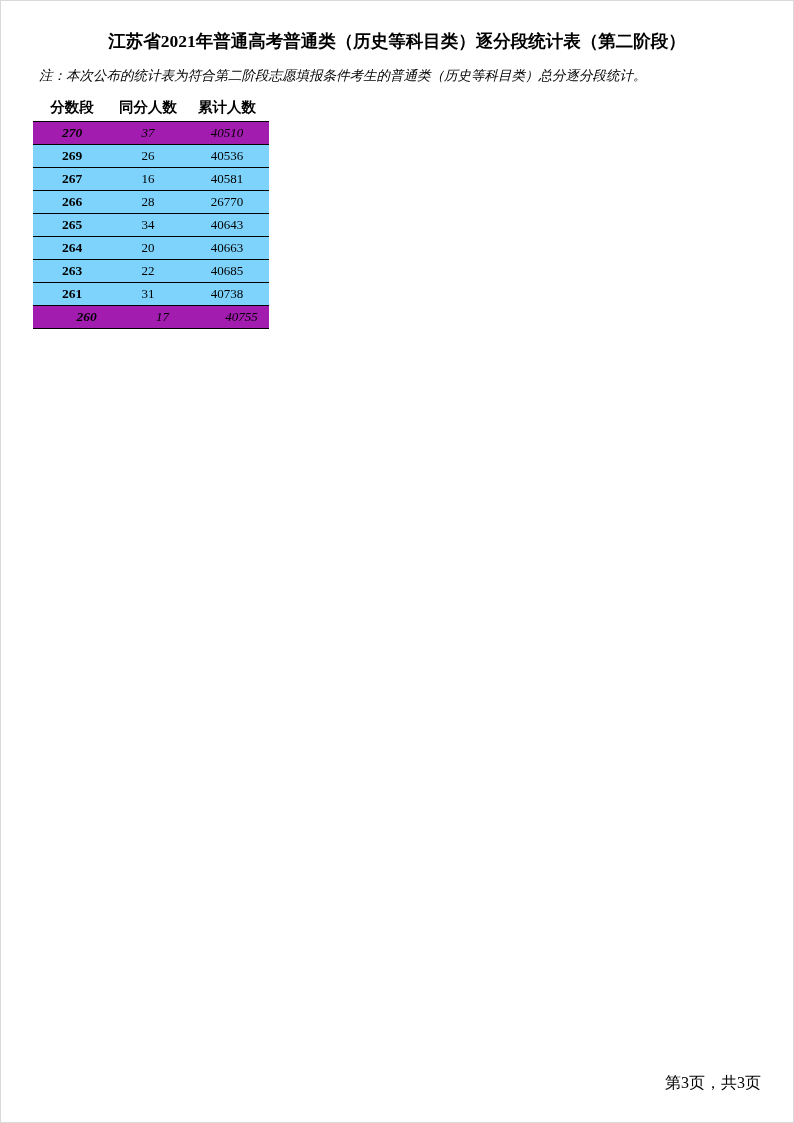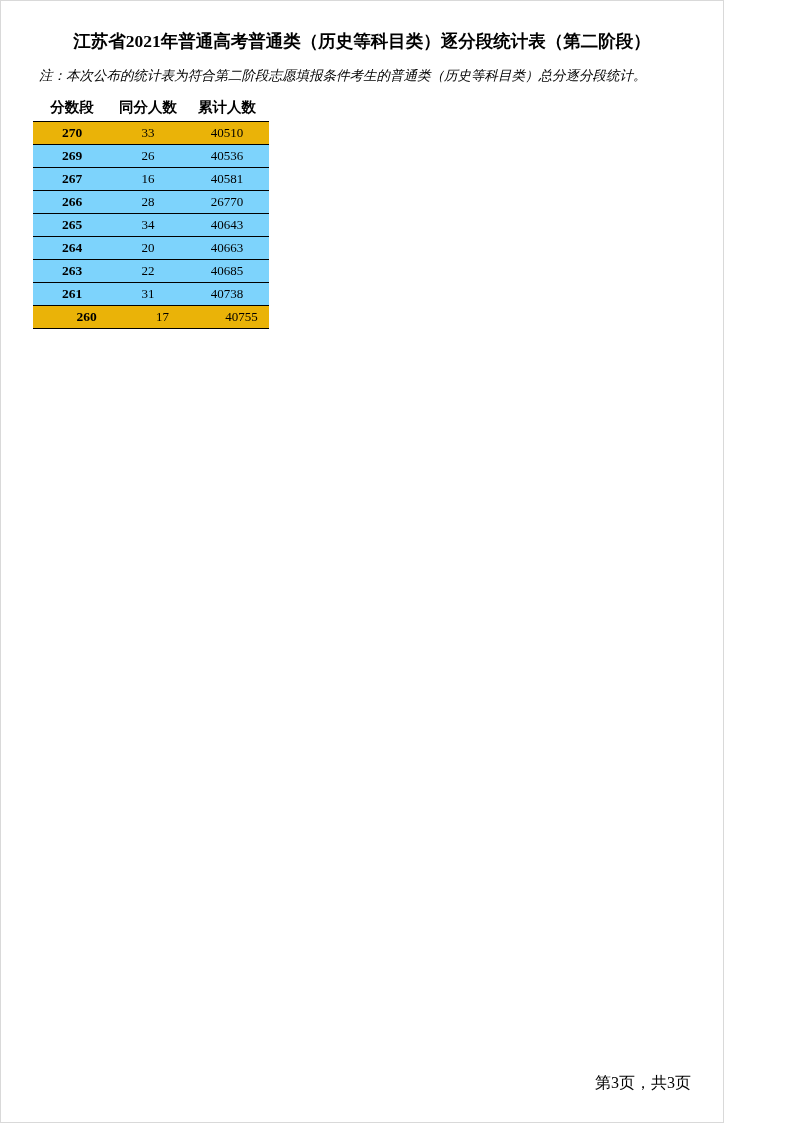--- a/index.html
+++ b/index.html
@@ -10,21 +10,21 @@
     width: 794px;
     height: 1123px;
     background: #ffffff;
     font-family: "Liberation Serif", serif;
     color: #000000;
     position: relative;
     overflow: hidden;
   }
   .page {
     position: relative;
-    width: 724px;
+    width: 794px;
     height: 1123px;
     box-sizing: border-box;
     border: 1px solid #d9d9d9;
   }
   .doc-title {
     text-align: center;
     font-size: 17.5px;
     font-weight: bold;
     letter-spacing: 0px;
     margin: 0;
@@ -71,21 +71,22 @@
     padding: 3px 0 3px 0;
     border-bottom: 1px solid #000;
     background: #7dd3fc;
     white-space: nowrap;
   }
   table.score-table tbody td.col-score {
     font-weight: bold;
     font-size: 13.5px;
   }
   table.score-table tbody tr.shaded td {
-    background: #eab308;
+    background: #a21caf;
+    font-style: italic;
   }
   table.score-table tbody tr:last-child td {
     border-bottom: 1.3px solid #000;
     padding-left: 29px;
   }
   .footer {
     position: absolute;
     right: 32px;
     bottom: 28px;
     font-size: 16px;
@@ -112,21 +113,21 @@
       <thead>
         <tr>
           <th>分数段</th>
           <th>同分人数</th>
           <th>累计人数</th>
         </tr>
       </thead>
       <tbody id="table-body">
           <tr class="shaded">
             <td class="col-score">270</td>
-            <td>33</td>
+            <td>37</td>
             <td>40510</td>
           </tr>
           <tr>
             <td class="col-score">269</td>
             <td>26</td>
             <td>40536</td>
           </tr>
           <tr>
             <td class="col-score">267</td>
             <td>16</td>

